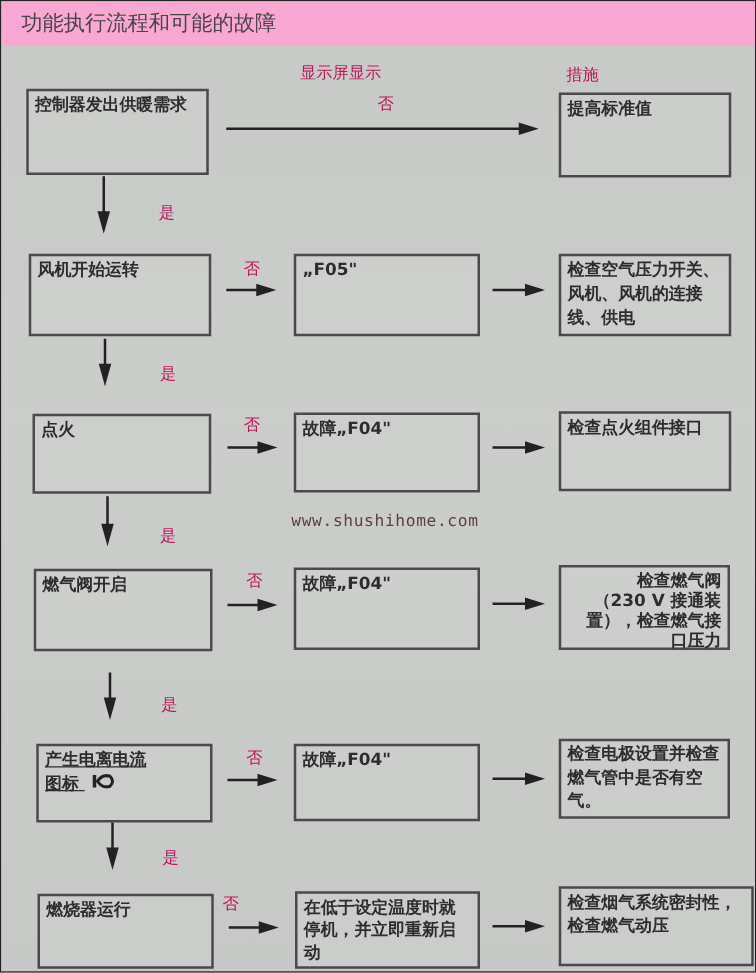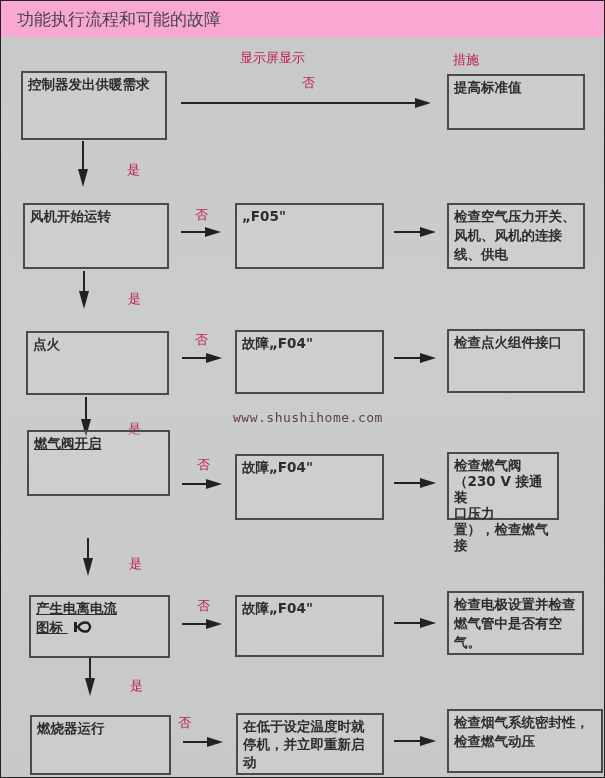--- a/index.html
+++ b/index.html
@@ -83,21 +83,21 @@
 <div class="label" style="left:452px; top:50px;">措施</div>
 
 <div class="box" style="left:20px; top:70px; width:146px; height:69px;">
   <span>控制器发出供暖需求</span>
 </div>
 <div class="label" style="left:301px; top:73px;">否</div>
 <div class="harrow" style="left:180px; top:97px; width:250px;">
   <div class="line" style="width:236px;"></div>
   <div class="head" style="left:234px;"></div>
 </div>
-<div class="box" style="left:446px; top:73px; width:138px; height:56px;">
+<div class="box" style="left:446px; top:73px; width:138px; height:68px;">
   <span>提高标准值</span>
 </div>
 
 <div class="varrow" style="left:77px; top:140px; height:47px;">
   <div class="line" style="height:30px;"></div>
   <div class="head" style="top:28px;"></div>
 </div>
 <div class="label" style="left:126px; top:160px;">是</div>
 
 <div class="box" style="left:22px; top:202px; width:146px; height:66px;">
@@ -145,40 +145,40 @@
 </div>
 
 <div class="varrow" style="left:80px; top:396px; height:42px;">
   <div class="line" style="height:24px;"></div>
   <div class="head" style="top:22px;"></div>
 </div>
 <div class="label" style="left:127px; top:419px;">是</div>
 
 <div class="watermark" style="left:232px; top:409px;">www.shushihome.com</div>
 
-<div class="box" style="left:26px; top:429px; width:143px; height:66px;text-decoration:underline;">
+<div class="box" style="left:26px; top:454px; width:143px; height:66px;">
   <span>燃气阀开启</span>
 </div>
 <div class="label" style="left:196px; top:455px;">否</div>
 <div class="harrow" style="left:181px; top:478px; width:40px;">
   <div class="line" style="width:26px;"></div>
   <div class="head" style="left:24px;"></div>
 </div>
 <div class="box" style="left:234px; top:453px; width:149px; height:66px;">
   <span>故障„F04"</span>
 </div>
 <div class="harrow" style="left:393px; top:477px; width:42px;">
   <div class="line" style="width:28px;"></div>
   <div class="head" style="left:26px;"></div>
 </div>
-<div class="box" style="left:446px; top:451px; width:112px; height:68px; line-height:16px; padding-top:3px;">
+<div class="box" style="left:446px; top:451px; width:137px; height:68px; line-height:16px; padding-top:3px;text-align:right;">
   <div>检查燃气阀</div>
   <div>（230 V 接通装</div>
+  <div>置），检查燃气接</div>
   <div>口压力</div>
-  <div>置），检查燃气接</div>
 </div>
 
 <div class="varrow" style="left:82px; top:537px; height:40px;">
   <div class="line" style="height:22px;"></div>
   <div class="head" style="top:20px;"></div>
 </div>
 <div class="label" style="left:128px; top:554px;">是</div>
 
 <div class="box" style="left:28px; top:594px; width:141px; height:63px;text-decoration:underline;">
   <div>产生电离电流</div>
@@ -197,21 +197,21 @@
   <div class="line" style="width:26px;"></div>
   <div class="head" style="left:24px;"></div>
 </div>
 <div class="box" style="left:234px; top:594px; width:149px; height:62px;">
   <span>故障„F04"</span>
 </div>
 <div class="harrow" style="left:393px; top:617px; width:42px;">
   <div class="line" style="width:28px;"></div>
   <div class="head" style="left:26px;"></div>
 </div>
-<div class="box" style="left:446px; top:590px; width:137px; height:64px;">
+<div class="box" style="left:446px; top:590px; width:137px; height:64px;font-family:Liberation Mono, monospace;">
   <span>检查电极设置并检查燃气管中是否有空气。</span>
 </div>
 
 <div class="varrow" style="left:84px; top:657px; height:40px;">
   <div class="line" style="height:22px;"></div>
   <div class="head" style="top:20px;"></div>
 </div>
 <div class="label" style="left:129px; top:676px;">是</div>
 
 <div class="box" style="left:29px; top:714px; width:141px; height:60px;">

